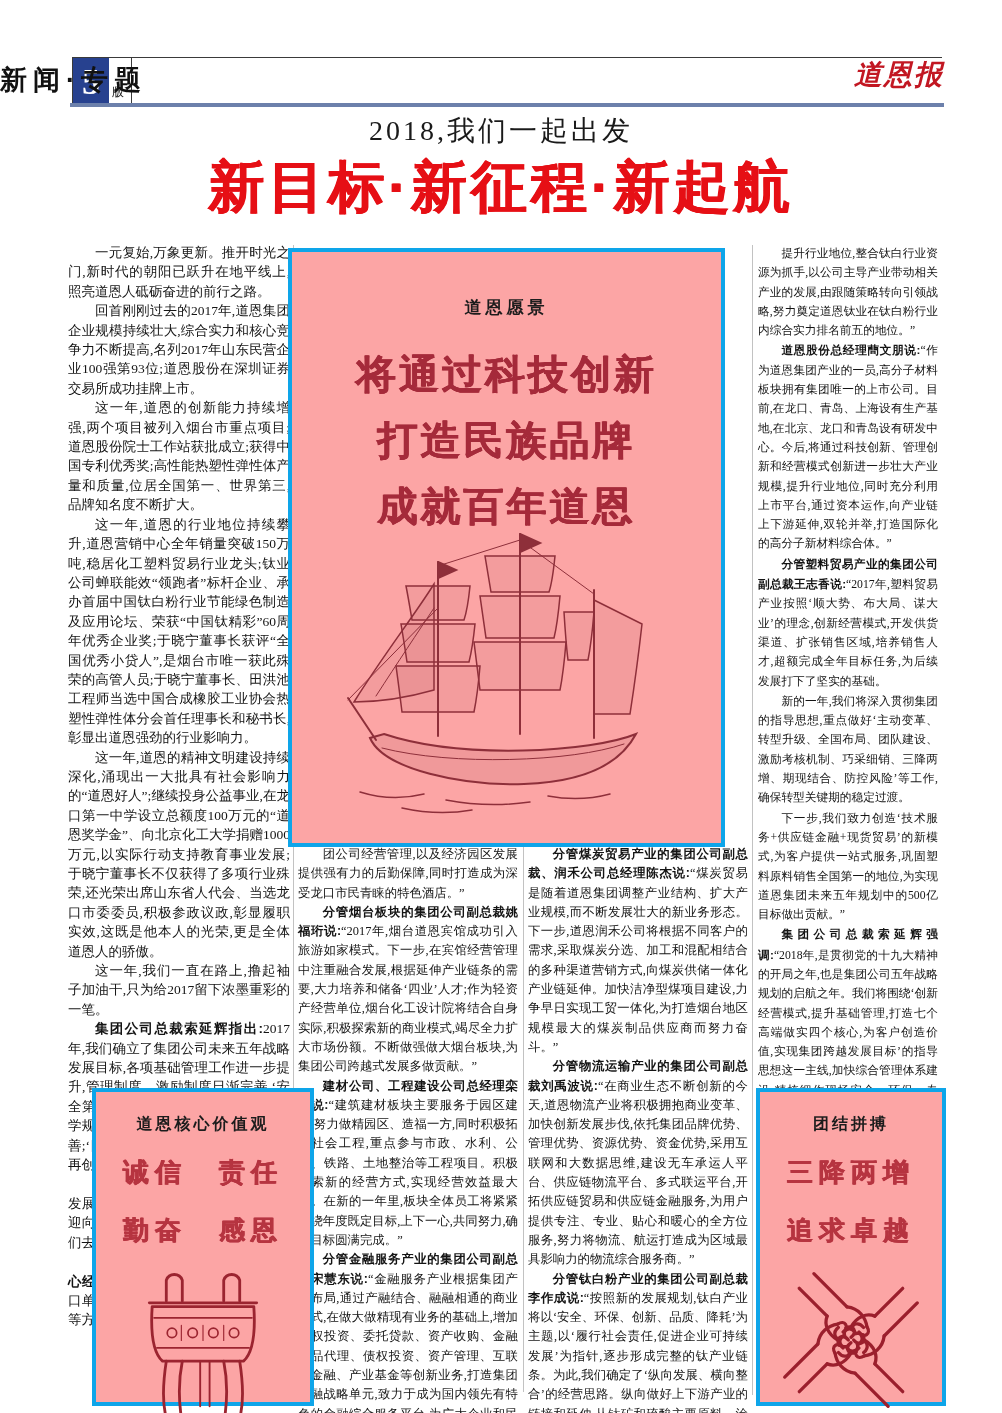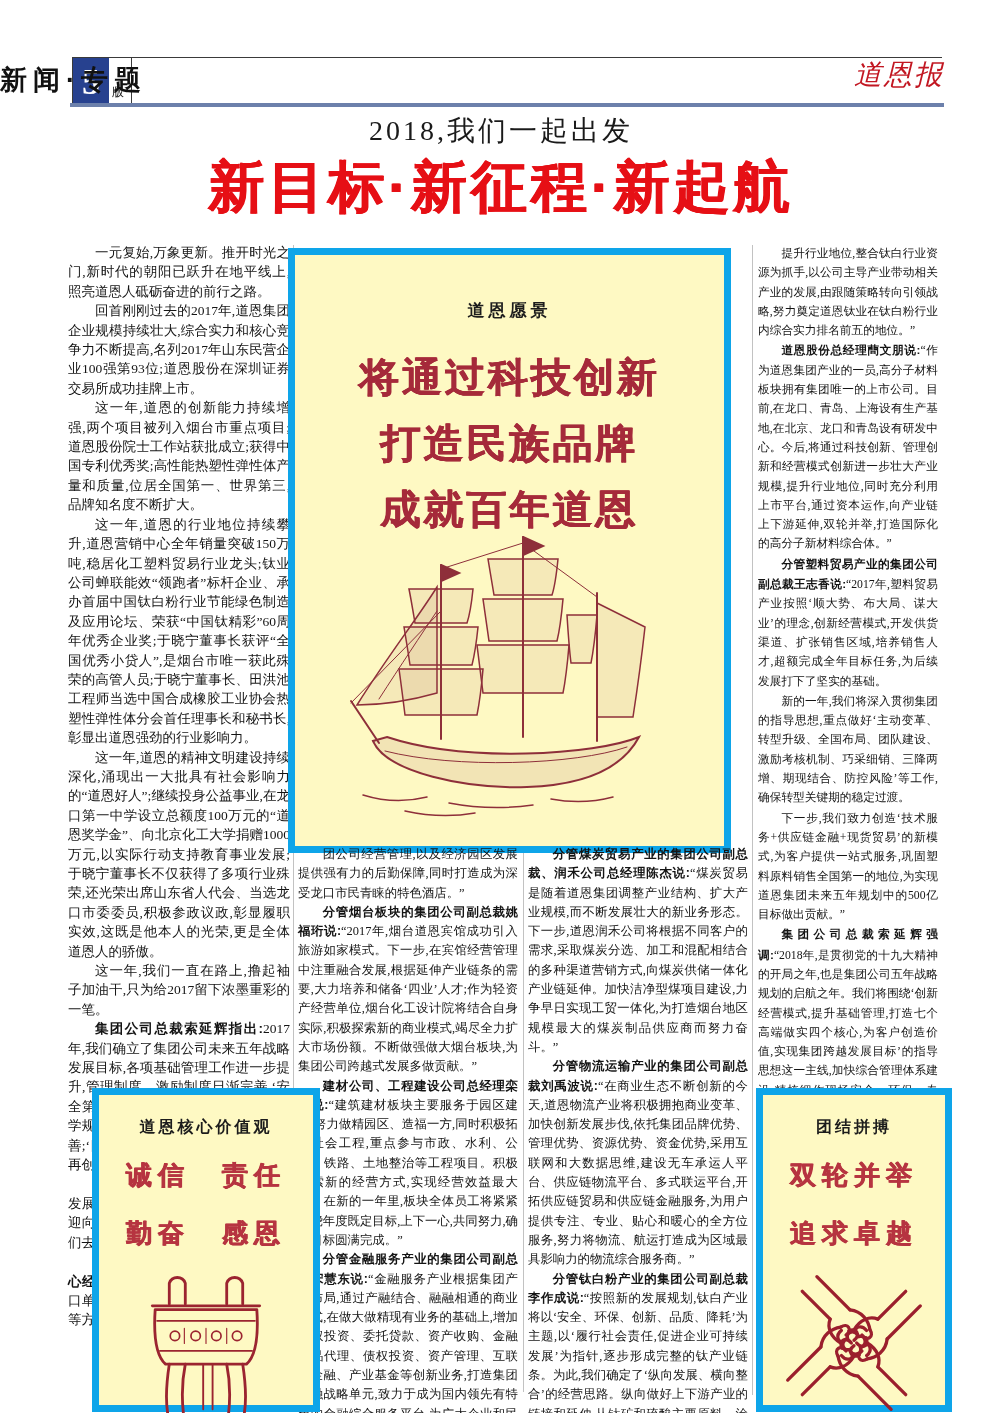--- a/index.html
+++ b/index.html
@@ -8,21 +8,21 @@
 
   
   .top-thin-rule{position:absolute;left:72px;right:60px;top:57px;height:1px;background:#3a3a3a;}
   .pagebox{position:absolute;left:72px;top:57px;width:58px;height:47px;border:1px solid #3a3a3a;
            background:#fff;display:flex;align-items:stretch;}
   .pagenum{background:#27418f;color:#fff;width:36px;display:flex;align-items:center;justify-content:center;
            font-size:36px;font-weight:bold;font-family:"Liberation Serif",serif;}
   .pagesuffix{font-size:12px;align-self:flex-end;margin:0 2px 4px 3px;color:#222;}
   .section-title{position:absolute;left:0;right:0;top:62px;text-align:left;font-size:27px;font-weight:bold;
            letter-spacing:6px;font-family:"Liberation Sans","DejaVu Sans",sans-serif;color:#111;}
-  .masthead{position:absolute;right:58px;top:56px;color:#c21722;font-size:28px;font-weight:normal;
+  .masthead{position:absolute;right:58px;top:56px;color:#c21722;font-size:28px;font-weight:bold;
            font-style:italic;letter-spacing:2px;font-family:"Liberation Serif",serif;}
   .header-rule{position:absolute;left:70px;right:58px;top:103px;height:4px;background:#6c80ab;}
 
   
   .subtitle{position:absolute;left:0;right:0;top:112px;text-align:center;font-size:28px;letter-spacing:3px;color:#1a1a1a;}
   .headline{position:absolute;left:0;right:0;top:150px;text-align:center;font-size:56px;font-weight:900;
             color:#e60f15;font-family:"Liberation Sans","DejaVu Sans",sans-serif;letter-spacing:4px;
             text-shadow:0.6px 0 #e60f15, -0.6px 0 #e60f15;}
 
   
@@ -34,21 +34,21 @@
   .col-3{left:528px;top:845px;width:220px;font-size:12.4px;line-height:19.3px;}
   .col-4{left:758px;top:243px;width:180px;font-size:11.7px;line-height:19.3px;}
   .bold-para{font-family:"Liberation Sans","DejaVu Sans",sans-serif;font-weight:700;}
 
   .vrule{position:absolute;width:1px;background:#c2c2c2;}
   .vrule-1{left:293px;top:245px;height:1150px;}
   .vrule-2{left:523px;top:847px;height:545px;}
   .vrule-3{left:752px;top:245px;height:1150px;}
 
   
-  .feature-box{position:absolute;border:7px solid #0ea5e9;background:#fef9c3;text-align:center;}
+  .feature-box{position:absolute;border:4px solid #0ea5e9;background:#fca5a5;text-align:center;}
   .vision-box{left:288px;top:248px;width:429px;height:591px;}
   .box-title{font-size:17px;letter-spacing:4px;font-weight:bold;color:#1c1c1c;margin-top:44px;}
   .vision-lines{margin-top:22px;}
   .vision-line{font-size:40px;font-weight:900;color:#a52a3a;letter-spacing:3px;line-height:66px;
                font-family:"Liberation Sans","DejaVu Sans",sans-serif;
                text-shadow:0.5px 0 #a52a3a,-0.5px 0 #a52a3a;}
   .ship-wrap{position:absolute;left:50%;transform:translateX(-50%);top:252px;width:330px;height:330px;}
 
   .values-box{left:92px;top:1088px;width:214px;height:310px;}
   .spirit-box{left:756px;top:1088px;width:182px;height:310px;}
@@ -189,21 +189,21 @@
           <path d="M107,102 C111,122 111,142 108,162 H124 C128,148 128,128 124,102"></path>
           <path d="M82,102 V150 M92,102 V150" stroke-width="2"></path>
         </g>
       </svg>
     </div>
   </div>
 
   <div class="feature-box spirit-box">
     <div class="small-box-title">团结拼搏</div>
     <div class="motto-lines">
-      <div class="motto-line">双轮并举</div>
+      <div class="motto-line">三降两增</div>
       <div class="motto-line">追求卓越</div>
     </div>
     <div class="art-wrap">
       <svg width="150" height="150" viewBox="0 0 160 160">
         <defs>
           <g id="arm" stroke="#9b1f2d" fill="none" stroke-width="3.5" stroke-linecap="round" stroke-linejoin="round">
             <path d="M2,58 H52"></path>
             <path d="M2,80 H44"></path>
             <path d="M52,58 C62,50 74,52 82,58"></path>
             <path d="M82,58 c9,2 7,11 -2,10 m5,-1 c9,3 6,12 -3,11 m5,0 c8,3 4,12 -4,11 m3,0 c7,3 2,11 -6,10"></path>

